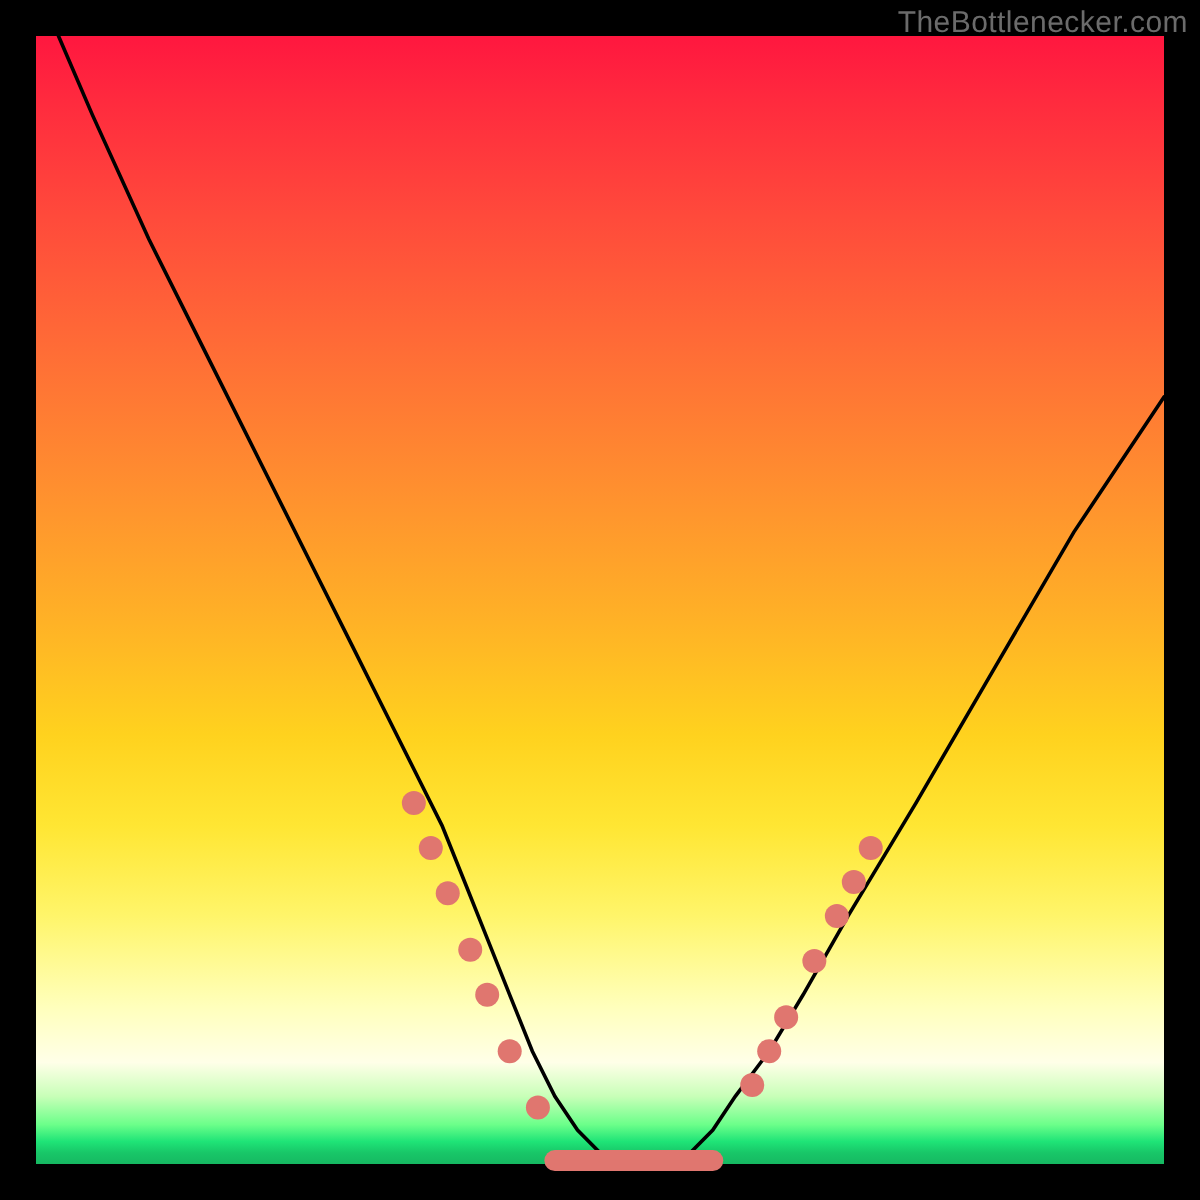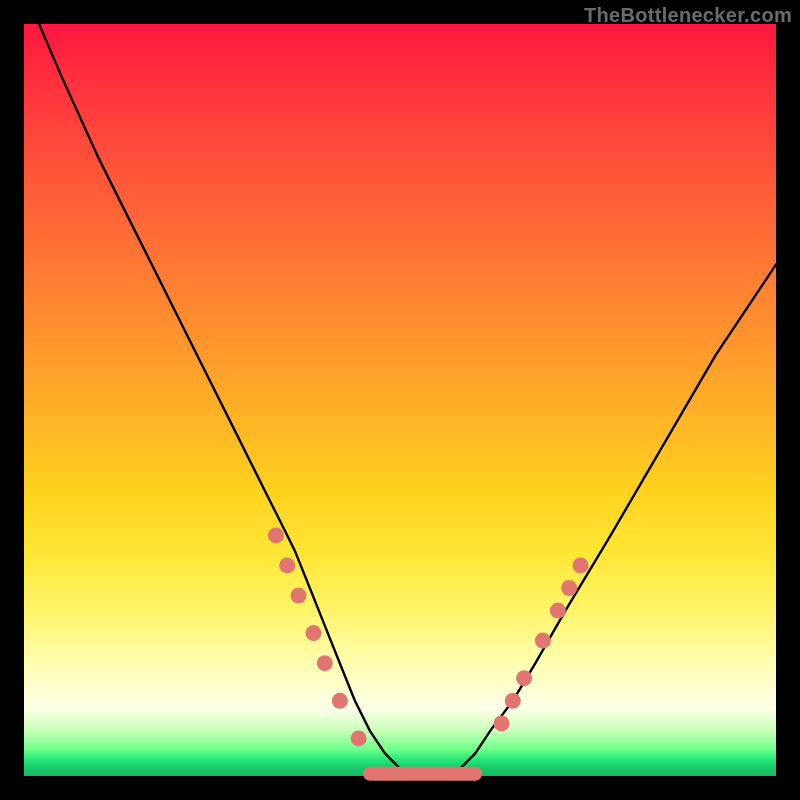--- a/index.html
+++ b/index.html
@@ -46,21 +46,21 @@
       #16b862 100%
     );
   }
   .watermark {
     position: absolute;
     top: 4px;
     right: 8px;
     color: #6b6b6b;
     font-size: 20px;
     letter-spacing: 0.3px;
-    font-weight: 700;
+    font-weight: 400;
     user-select: none;
   }
   svg.curve {
     position: absolute;
     left: 0;
     top: 0;
     width: 752px;
     height: 752px;
     overflow: visible;
   }

